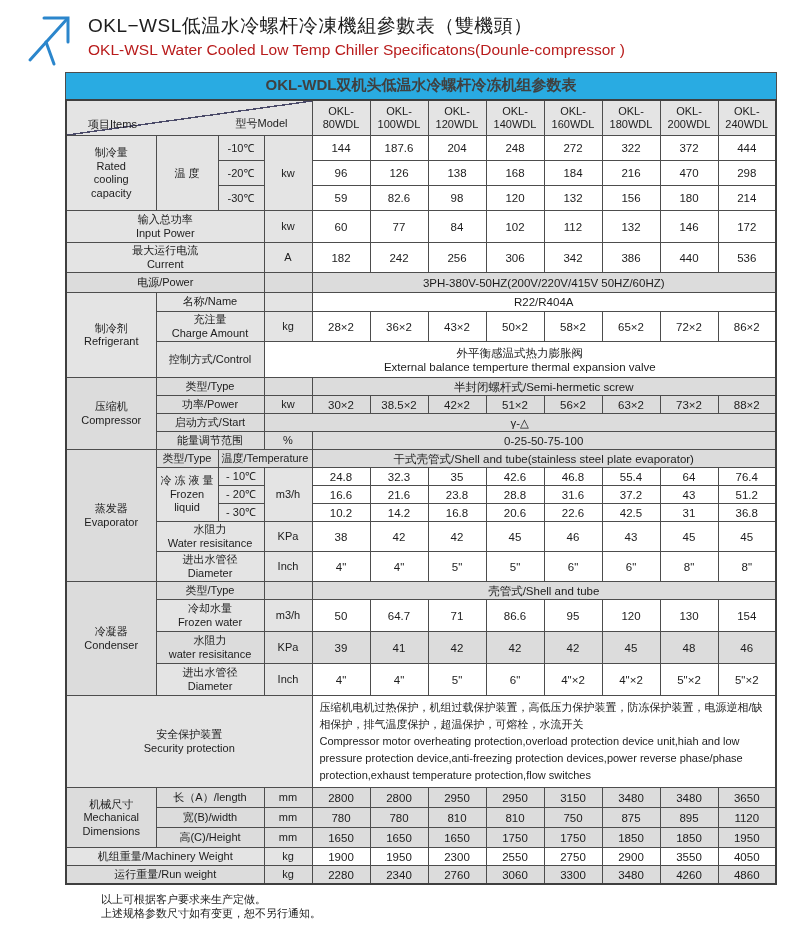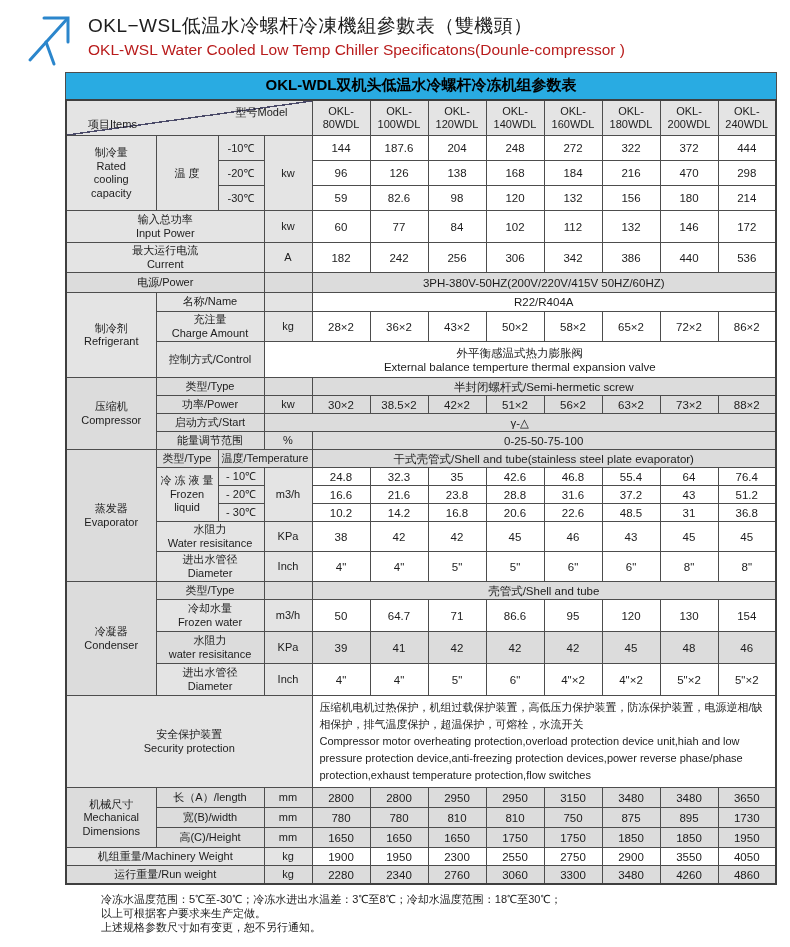--- a/index.html
+++ b/index.html
@@ -11,39 +11,39 @@
   body{
     width:790px;height:947px;background:#fff;color:var(--text);
     font-family:"Liberation Sans",sans-serif;overflow:hidden;position:relative;
   }
   .brand{position:absolute;left:22px;top:12px;width:52px;height:62px;}
   .titles{margin:14px 12px 0 88px;}
   .title-cn{font-size:19px;font-weight:normal;margin:0;line-height:1.25;letter-spacing:.5px;}
   .title-en{font-size:15.5px;margin-top:3px;color:#b91c1c;}
   .table-wrap{margin:13px 13px 0 65px;width:712px;}
   .tcaption{
-    background:var(--accent-blue);color:#000000;font-size:15px;font-weight:bold;
+    background:var(--accent-blue);color:#404040;font-size:15px;font-weight:bold;
     text-align:center;padding:3px 0 4px;border:1px solid var(--border);border-bottom:none;
   }
   table{border-collapse:collapse;table-layout:fixed;width:712px;border:2px solid #3f3f3f;}
   col.c1{width:90px}col.c2{width:62px}col.c3{width:46px}col.c4{width:48px}
   td{
     border:1px solid var(--border);text-align:center;vertical-align:middle;
     padding:1px 2px;font-size:11.5px;line-height:1.22;background:#fff;overflow:hidden;
   }
   td.lbl,td.unit{background:var(--label-bg);font-size:11px;}
   td.model{font-size:11px;line-height:1.2;}
   tr.shade td{background:var(--shade-bg);}
   td.val{font-size:11.5px;}
   td.valL{text-align:left;padding:3px 7px;font-size:11px;line-height:1.55;}
   td.corner{position:relative;padding:0;}
   .corner-diag{position:absolute;inset:0;
     background:linear-gradient(to bottom right,transparent calc(50% - .7px),var(--diag-line) calc(50% - .7px),var(--diag-line) calc(50% + .7px),transparent calc(50% + .7px));}
   .corner-items{position:absolute;left:21px;bottom:4px;font-size:11px;}
-  .corner-model{position:absolute;right:24px;top:5px;font-size:11px;}
+  .corner-model{position:absolute;right:24px;top:16px;font-size:11px;}
   .notes{margin:7px 0 0 68px;font-size:11px;line-height:1.3;color:#222;}
   .notes .nlabel{margin-right:10px;}
   .notes .ind{margin-left:33px;}
 </style>
 </head>
 <body>
 
 <div class="brand">
   <svg width="52" height="62" viewBox="0 0 52 62" fill="none" stroke="#2b86cc" stroke-width="3" stroke-linecap="round">
     <path d="M22 6 L46 6 L46 30"></path>
@@ -234,21 +234,21 @@
           <td class="data">43</td>
           <td class="data">51.2</td>
         </tr>
         <tr style="height: 18px;">
           <td class="lbl">- 30℃</td>
           <td class="data">10.2</td>
           <td class="data">14.2</td>
           <td class="data">16.8</td>
           <td class="data">20.6</td>
           <td class="data">22.6</td>
-          <td class="data">48.5</td>
+          <td class="data">42.5</td>
           <td class="data">31</td>
           <td class="data">36.8</td>
         </tr>
         <tr style="height: 30px;">
           <td colspan="2" class="lbl">水阻力<br>Water resisitance</td>
           <td class="lbl unit">KPa</td>
           <td class="data">38</td>
           <td class="data">42</td>
           <td class="data">42</td>
           <td class="data">45</td>
@@ -331,21 +331,21 @@
         <tr class="shade" style="height: 20px;">
           <td colspan="2" class="lbl">宽(B)/width</td>
           <td class="lbl unit">mm</td>
           <td class="data">780</td>
           <td class="data">780</td>
           <td class="data">810</td>
           <td class="data">810</td>
           <td class="data">750</td>
           <td class="data">875</td>
           <td class="data">895</td>
-          <td class="data">1730</td>
+          <td class="data">1120</td>
         </tr>
         <tr class="shade" style="height: 20px;">
           <td colspan="2" class="lbl">高(C)/Height</td>
           <td class="lbl unit">mm</td>
           <td class="data">1650</td>
           <td class="data">1650</td>
           <td class="data">1650</td>
           <td class="data">1750</td>
           <td class="data">1750</td>
           <td class="data">1850</td>
@@ -374,16 +374,15 @@
           <td class="data">3300</td>
           <td class="data">3480</td>
           <td class="data">4260</td>
           <td class="data">4860</td>
         </tr>
       </tbody>
   </table>
 </div>
 
 <div class="notes" id="notes">
-<div class="ind">冷冻水温度范围：5℃至-30℃；冷冻水进出水温差：3℃至8℃；冷却水温度范围：18℃至30℃；</div>
     <div class="ind">以上可根据客户要求来生产定做。</div>
     <div class="ind">上述规格参数尺寸如有变更，恕不另行通知。</div>
   </div>
 
 </body></html>

